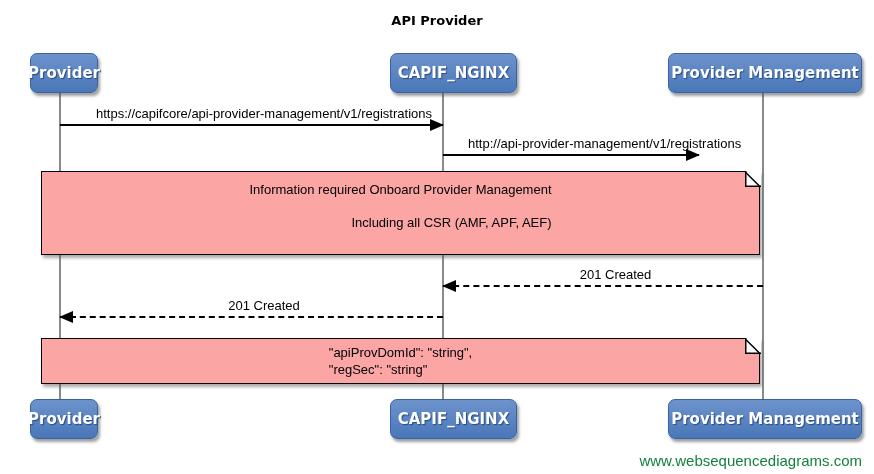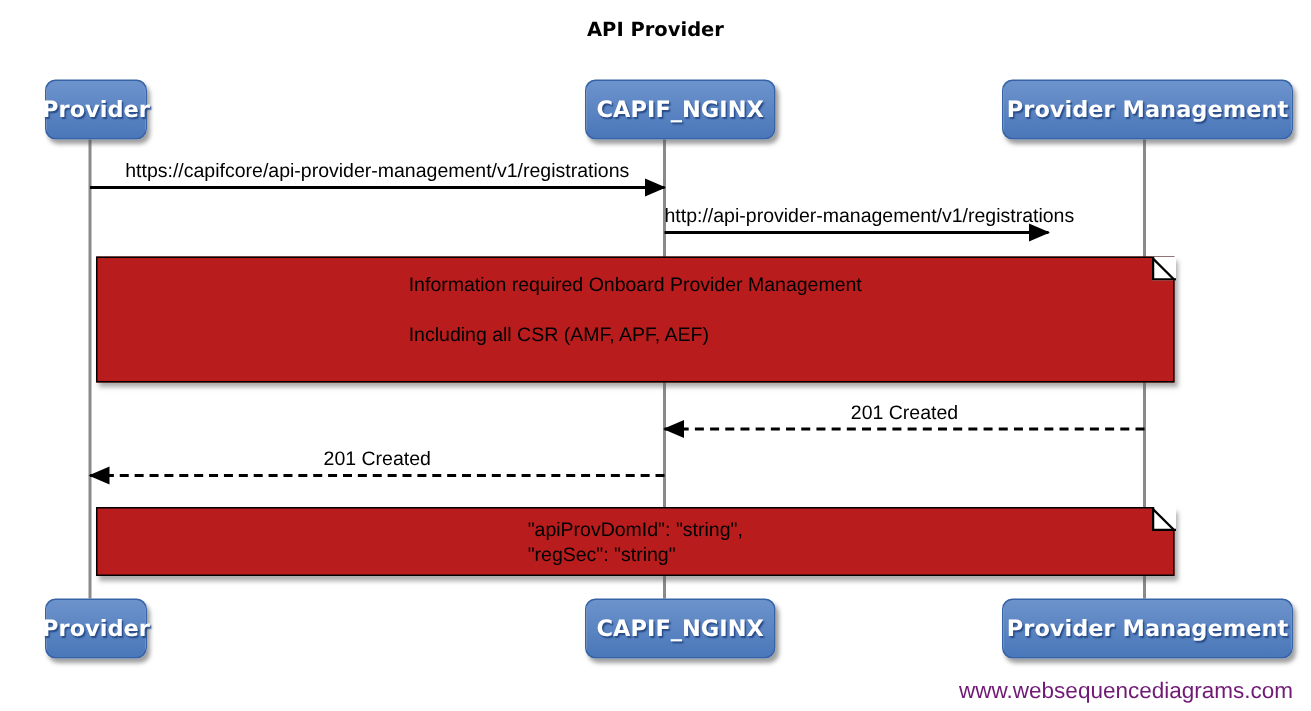--- a/index.html
+++ b/index.html
@@ -30,48 +30,48 @@
   }
   .actor-row-top .actor { top:53px; }
   .actor-row-bottom .actor { top:399px; }
   .a-provider { left:30px; width:68px; }
   .a-capif    { left:390px; width:127px; }
   .a-pm       { left:668px; width:194px; }
 
   .msg { position:absolute; z-index:1; }
   .msg-label {
     text-align:center; font-size:13px; line-height:17px; height:17px;
-    white-space:nowrap; color:#000;
+    white-space:nowrap; color:#000;padding-left:25px;
   }
   .msg-line { position:relative; height:0; border-top:2px solid #000; margin-top:2px; }
   .msg-line.dashed { border-top-style:dashed; }
   .ah { position:absolute; width:0; height:0;
         border-top:6px solid transparent; border-bottom:6px solid transparent; }
   .ah.right { right:-1px; top:-7px; border-left:14px solid #000; }
   .ah.left  { left:-1px;  top:-7px; border-right:14px solid #000; }
 
   .note {
-    position:absolute; left:64px; width:719px; z-index:2;
-    background:#b91c1c; border:1.5px solid #000;
+    position:absolute; left:41px; width:719px; z-index:2;
+    background:#fca5a5; border:1.5px solid #000;
     box-shadow:2px 3px 3px rgba(90,90,90,0.5);
   }
   .note-fold { position:absolute; top:-1.5px; right:-1.5px; z-index:4; }
   .note-body { text-align:center; font-size:13px; color:#000; }
   .note-inner { display:inline-block; text-align:left; }
   .note1 { top:171px; height:84px; }
   .note1 .note-body { padding-top:10px; }
   .note1 .nl0 { margin-bottom:17px; line-height:16px; }
-  .note1 .nl1 { line-height:16px; }
+  .note1 .nl1 { line-height:16px;text-align:right; }
   .note2 { top:338px; height:46px; }
   .note2 .note-body { padding-top:5px; }
   .note2 .nl0, .note2 .nl1 { line-height:17px; }
 
   .footer {
     position:absolute; right:12px; bottom:5px;
-    font-size:15px; color:#701a75;
+    font-size:15px; color:#15803d;
   }
 </style>
 </head>
 <body>
 
 <div class="diagram">
 
   <div class="title">API Provider</div>
 
   <div class="lifeline" style="left:59px"></div>

